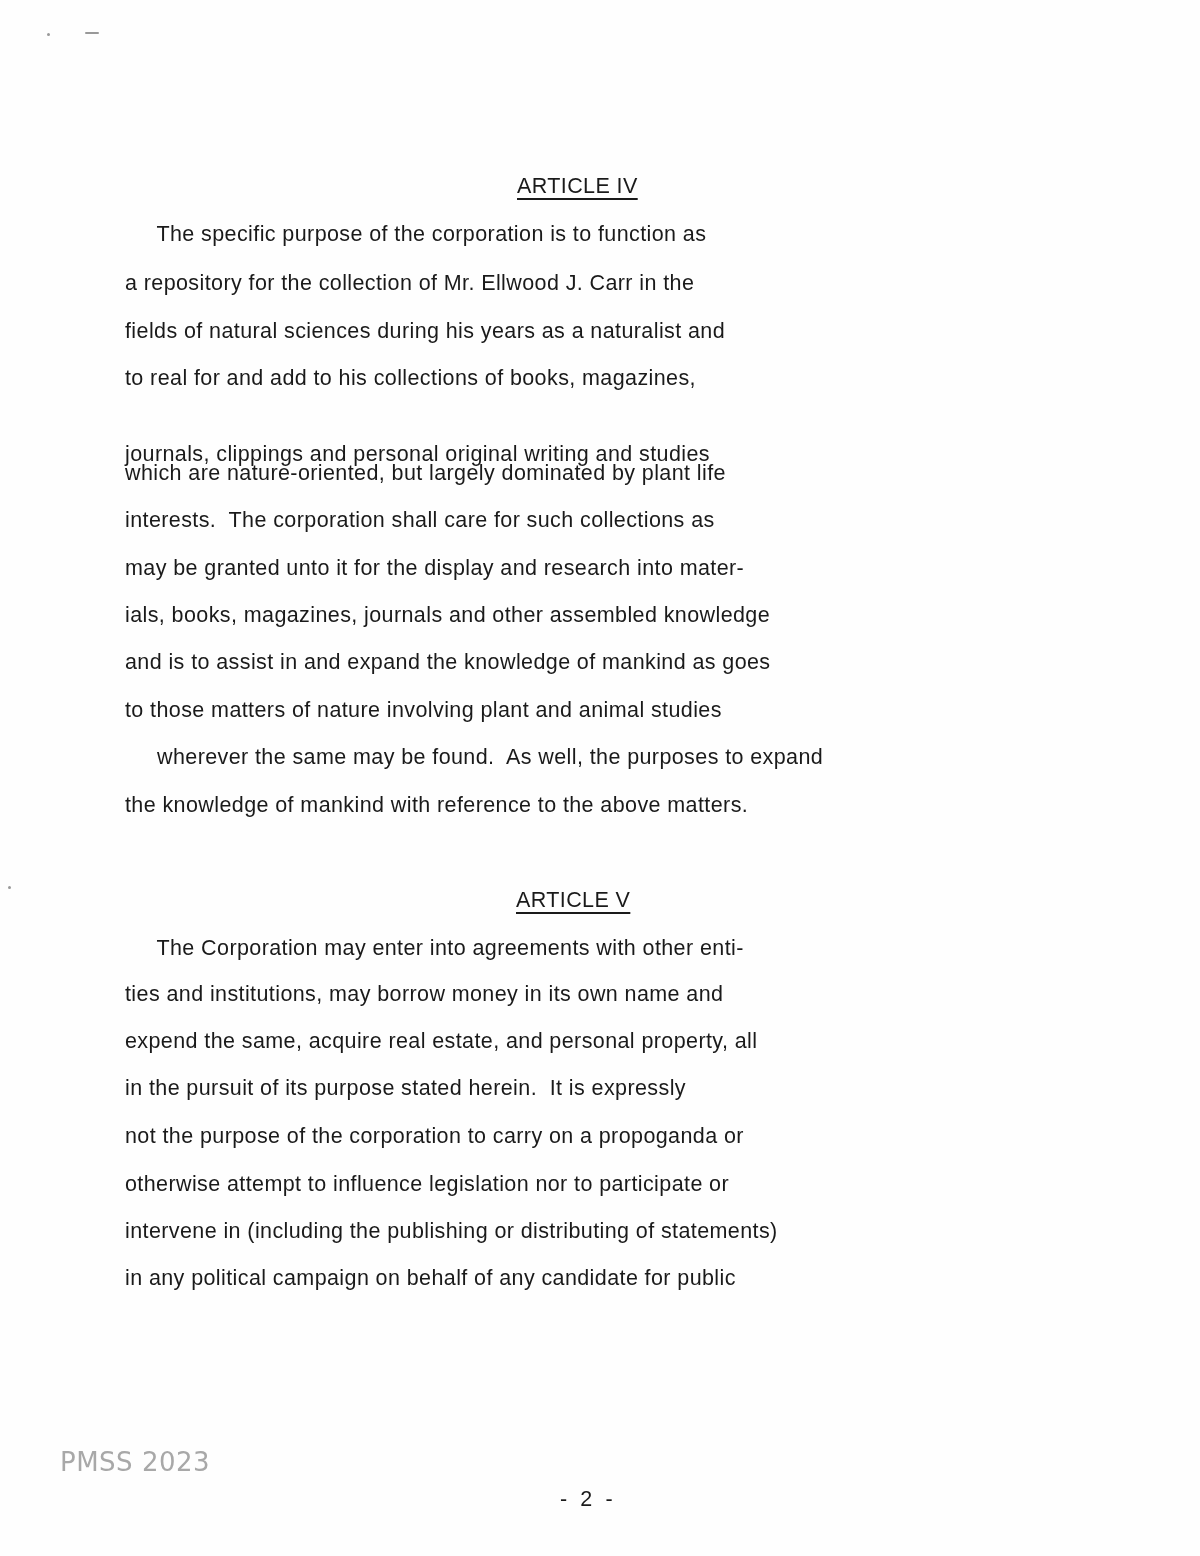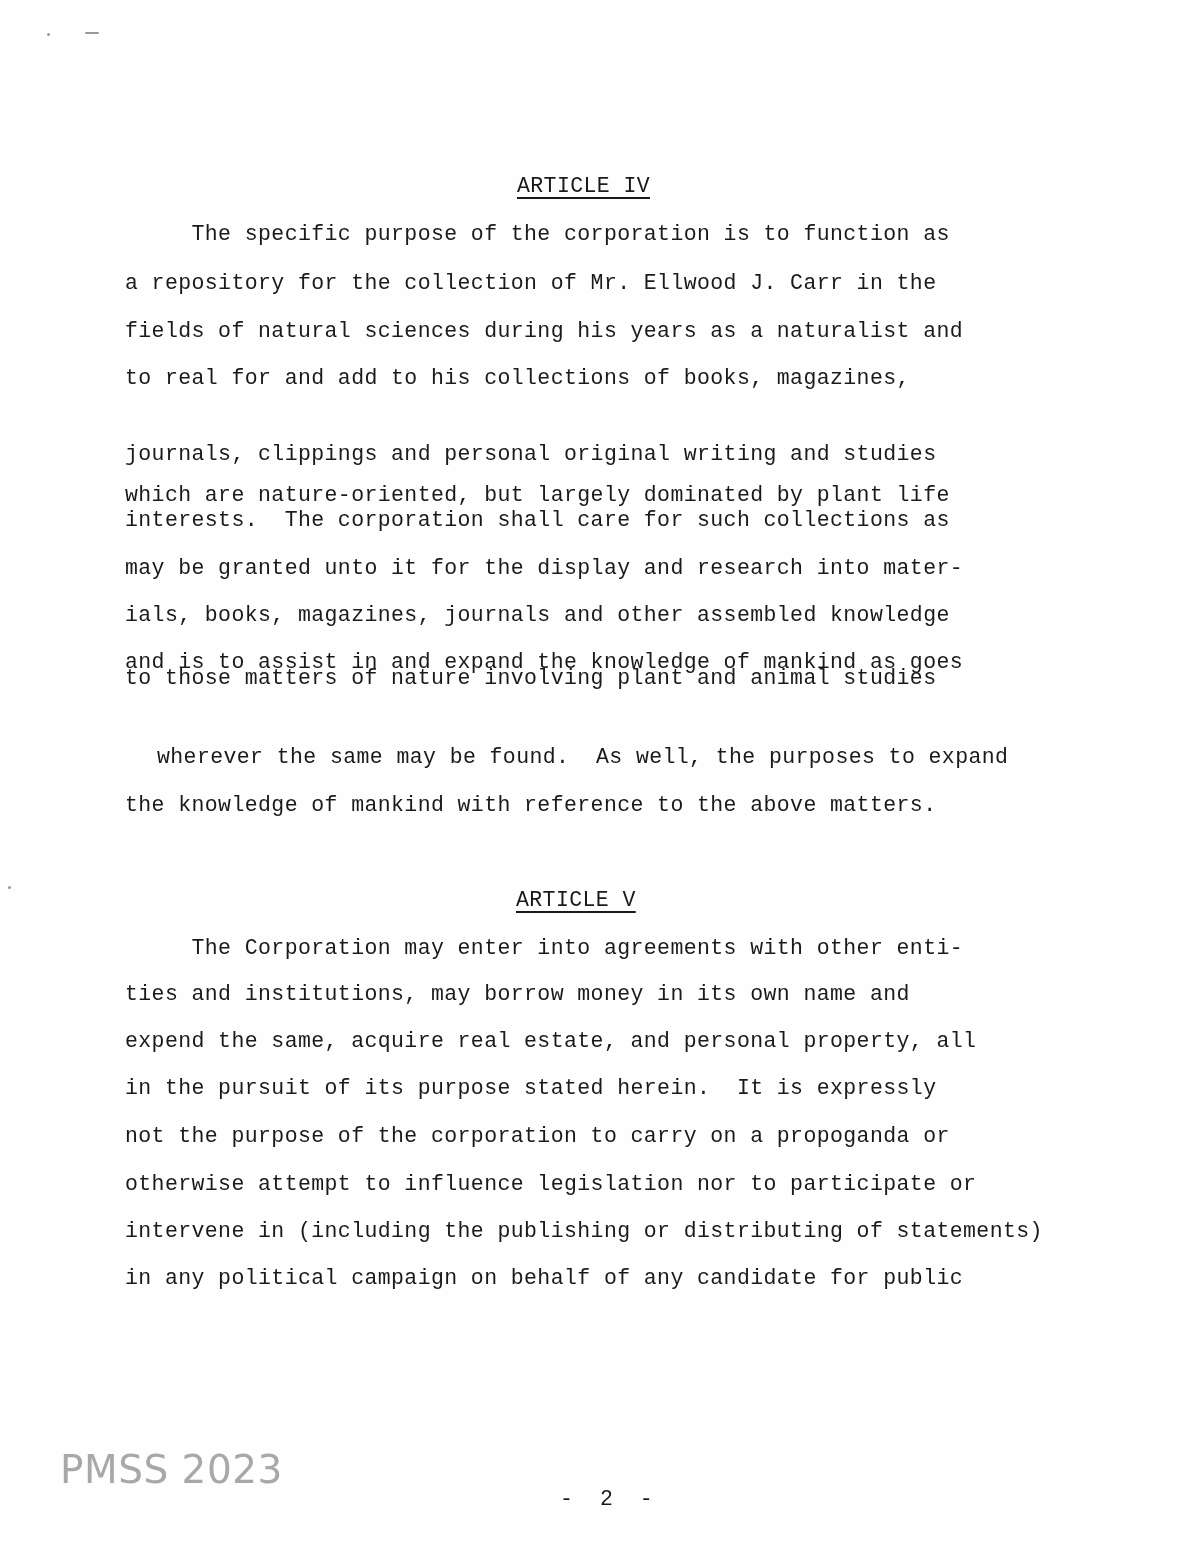--- a/index.html
+++ b/index.html
@@ -1,46 +1,46 @@
 <!DOCTYPE html>
 <html><head>
 <meta charset="utf-8">
 <style>
   html, body { margin: 0; padding: 0; background: #ffffff; }
   body { width: 1200px; height: 1556px; position: relative; overflow: hidden; }
   .page { position: absolute; left: 0; top: 0; width: 1200px; height: 1556px; background: #fefefe; }
-  .mono { font-family: Liberation Mono, monospace; color: #1a1a1a; font-size: 21.5px; letter-spacing: 0.4px; }
+  .mono { font-family: Liberation Sans, sans-serif; color: #1a1a1a; font-size: 21.5px; letter-spacing: 0.4px; }
   .heading { position: absolute; text-decoration: underline; text-underline-offset: 5px; white-space: pre; }
   .line { position: absolute; left: 125px; white-space: pre; }
-  .watermark { position: absolute; left: 60px; top: 1447px; font-family: "DejaVu Sans", sans-serif; font-size: 39px; color: #a8a8a8; letter-spacing: 0.5px; }
+  .watermark { position: absolute; left: 60px; top: 1447px; font-family: "DejaVu Sans", sans-serif; font-size: 26px; color: #a8a8a8; letter-spacing: 0.5px; }
   .pagenum { position: absolute; left: 560px; top: 1487px; white-space: pre; }
   .speck { position: absolute; background: #999; border-radius: 50%; }
 </style>
 </head>
 <body>
 
 <div class="page">
 
   <div class="speck" style="left:47px;top:33px;width:3px;height:3px;"></div>
   <div class="speck" style="left:85px;top:32px;width:14px;height:2px;border-radius:1px;"></div>
   <div class="speck" style="left:8px;top:886px;width:3px;height:3px;"></div>
 
   <section>
     <div class="mono heading" style="left:517px;top:174px;">ARTICLE IV</div>
     <div class="mono line" style="top:222px;">     The specific purpose of the corporation is to function as</div>
     <div class="mono line" style="top:271px;">a repository for the collection of Mr. Ellwood J. Carr in the</div>
     <div class="mono line" style="top:319px;">fields of natural sciences during his years as a naturalist and</div>
     <div class="mono line" style="top:366px;">to real for and add to his collections of books, magazines,</div>
     <div class="mono line" style="top:414px;margin-top:28px;">journals, clippings and personal original writing and studies</div>
-    <div class="mono line" style="top:461px;margin-top:22px;">which are nature-oriented, but largely dominated by plant life</div>
+    <div class="mono line" style="top:461px;">which are nature-oriented, but largely dominated by plant life</div>
     <div class="mono line" style="top:508px;">interests.  The corporation shall care for such collections as</div>
     <div class="mono line" style="top:556px;">may be granted unto it for the display and research into mater-</div>
     <div class="mono line" style="top:603px;">ials, books, magazines, journals and other assembled knowledge</div>
     <div class="mono line" style="top:650px;">and is to assist in and expand the knowledge of mankind as goes</div>
-    <div class="mono line" style="top:666px;">to those matters of nature involving plant and animal studies</div>
+    <div class="mono line" style="top:698px;">to those matters of nature involving plant and animal studies</div>
     <div class="mono line" style="top:745px;margin-left:32px;">wherever the same may be found.  As well, the purposes to expand</div>
     <div class="mono line" style="top:793px;">the knowledge of mankind with reference to the above matters.</div>
   </section>
 
   <section>
     <div class="mono heading" style="left:516px;top:888px;">ARTICLE V</div>
     <div class="mono line" style="top:936px;">     The Corporation may enter into agreements with other enti-</div>
     <div class="mono line" style="top:982px;">ties and institutions, may borrow money in its own name and</div>
     <div class="mono line" style="top:1029px;">expend the same, acquire real estate, and personal property, all</div>
     <div class="mono line" style="top:1076px;">in the pursuit of its purpose stated herein.  It is expressly</div>

